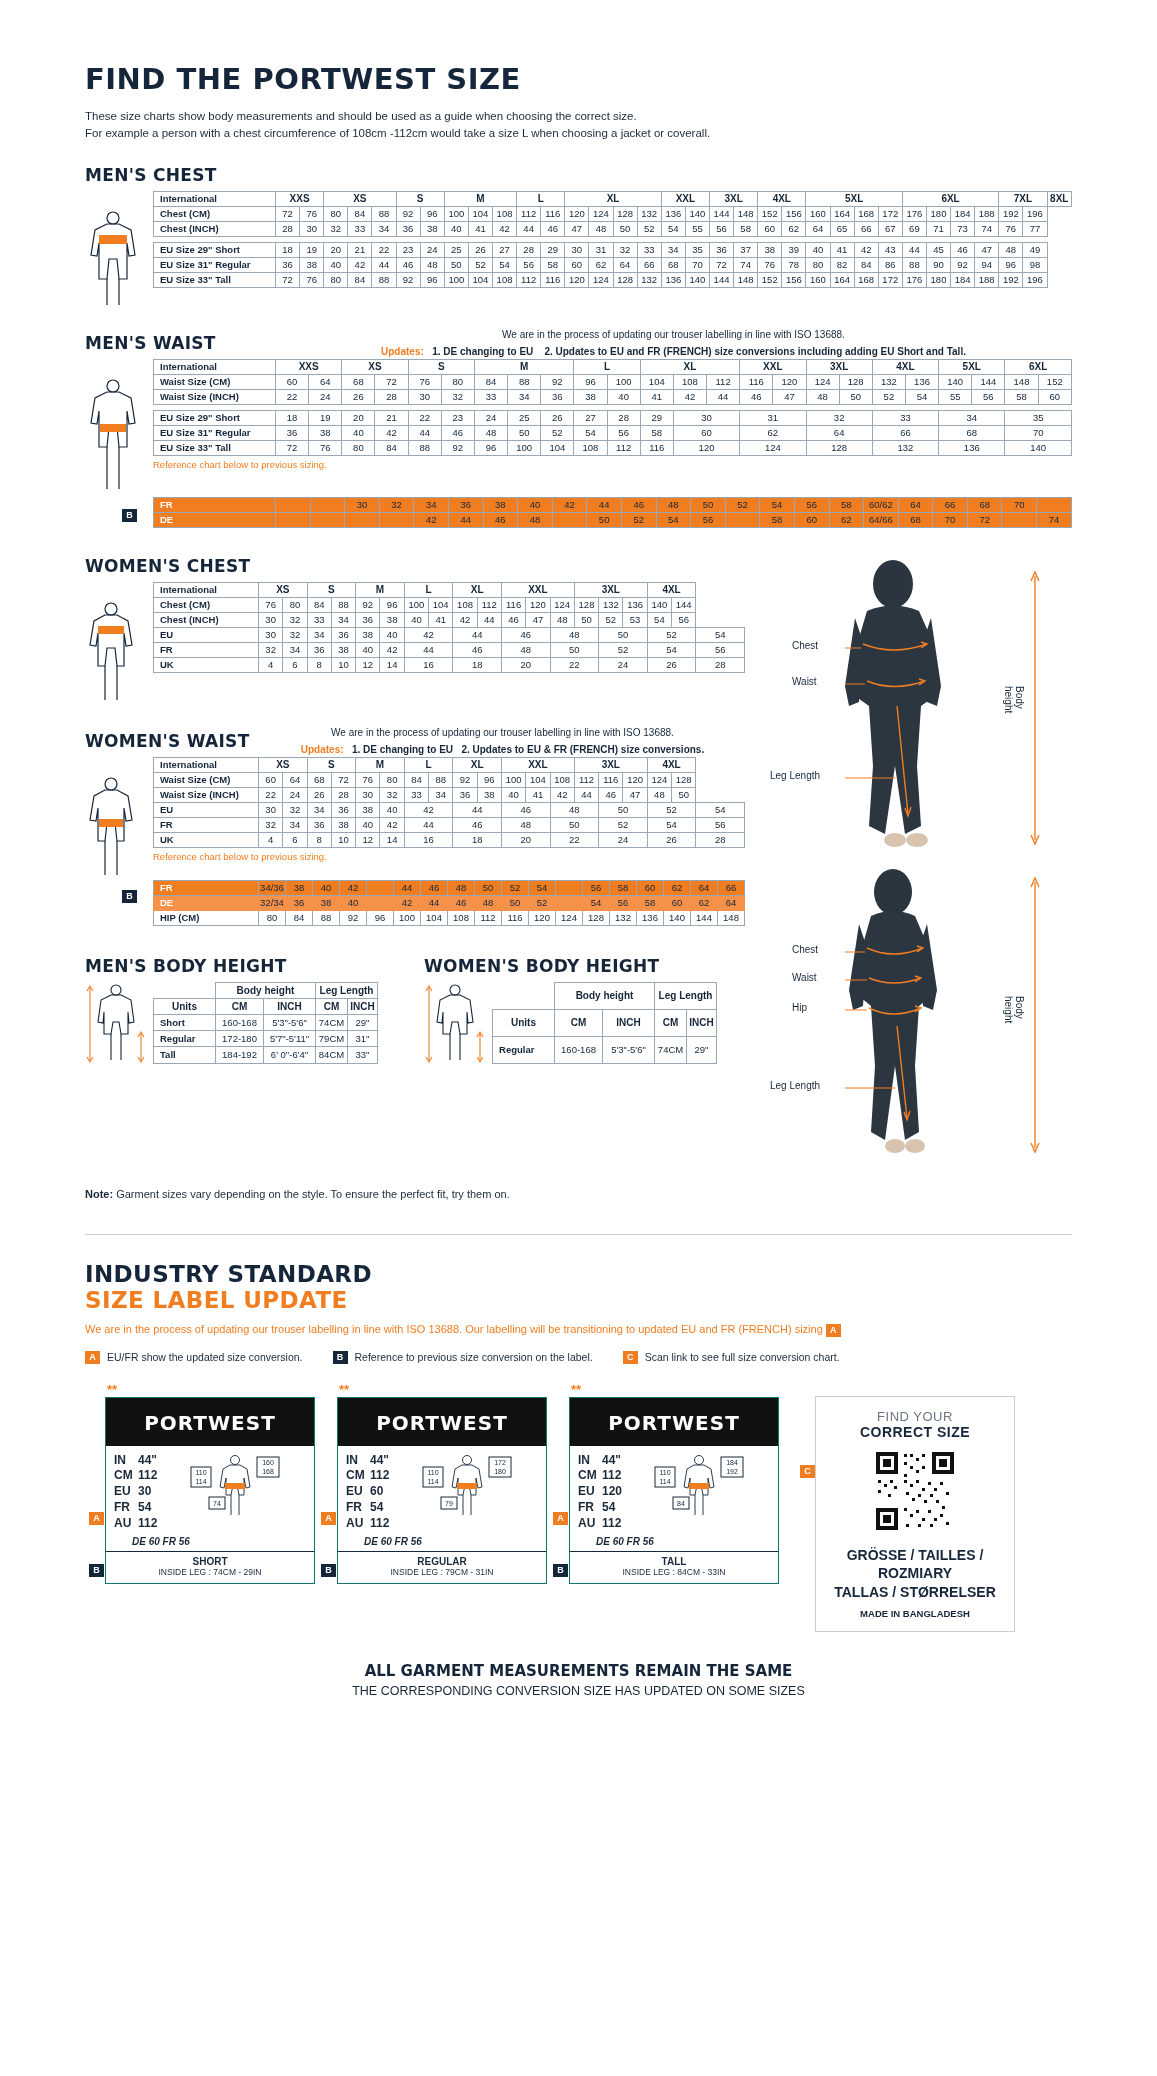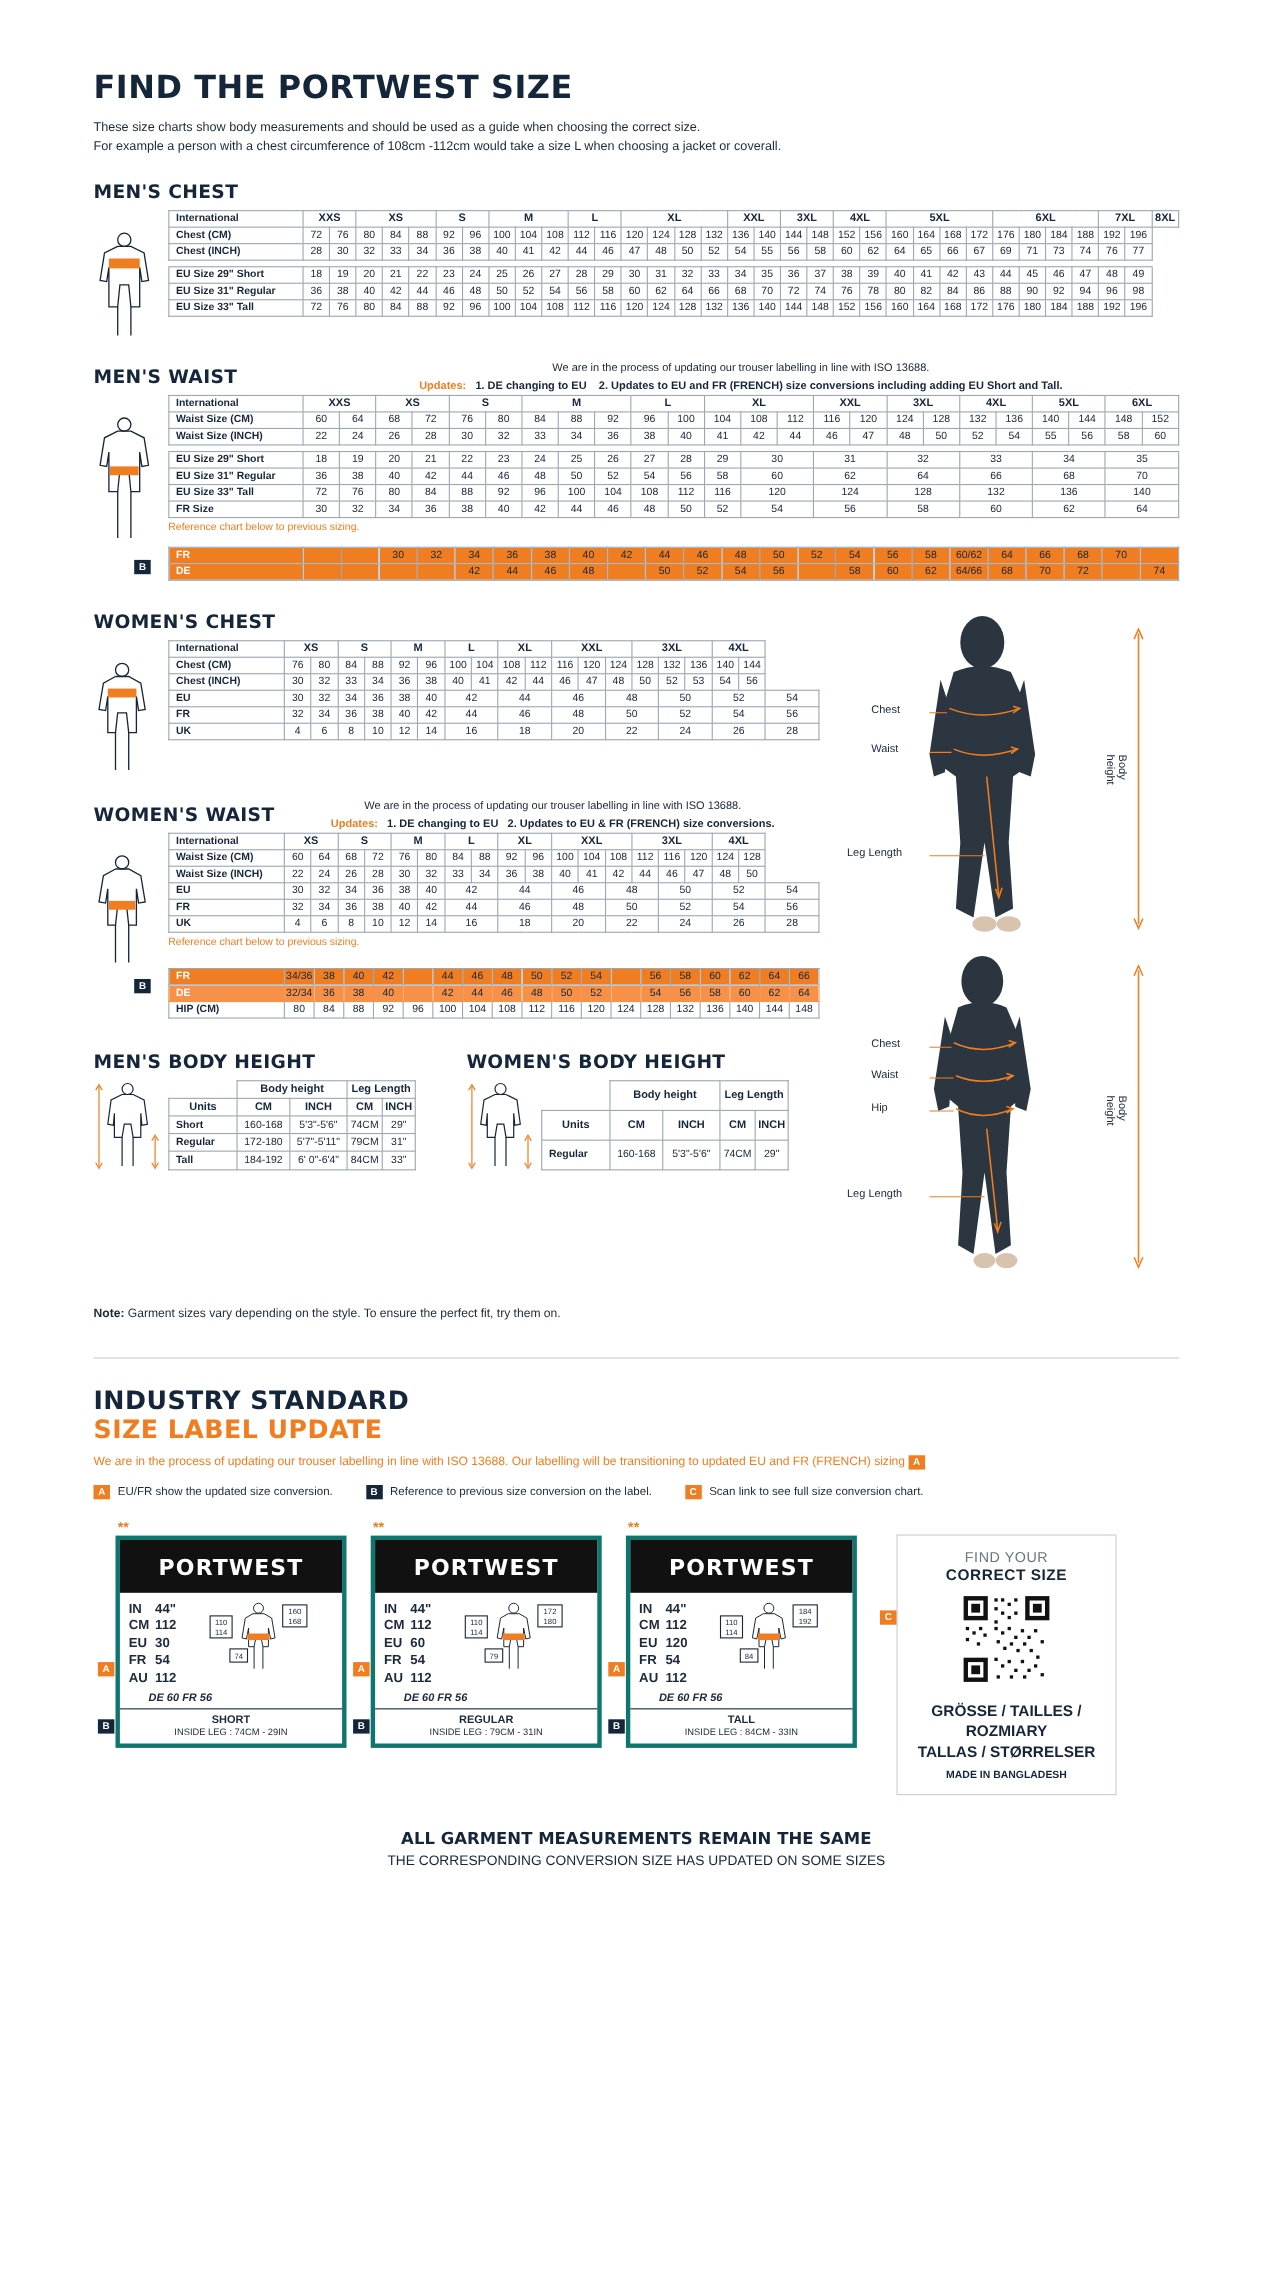--- a/index.html
+++ b/index.html
@@ -94,21 +94,21 @@
   h2.ind1 { font-size: 23px; font-weight: bold; color: #16263a; margin: 0; font-family: "DejaVu Sans", sans-serif; letter-spacing:0.4px;}
   h2.ind2 { font-size: 23px; font-weight: bold; color: #f07d20; margin: 0 0 10px 0; font-family: "DejaVu Sans", sans-serif; letter-spacing:0.4px;}
   .ind-intro { font-size: 11px; color: #f07d20; margin-bottom: 14px; }
   .legend { display:flex; gap: 30px; font-size: 10.5px; align-items:center; margin-bottom: 18px; }
   .legend .item { display:flex; gap:7px; align-items:center; }
 
   
   .labels-row { display: flex; gap: 22px; align-items: flex-start; }
   .label-card { width: 210px; position: relative; }
   .stars { color:#f07d20; font-weight:bold; font-size: 13px; margin-left: 2px; }
-  .label-box { border: 4px solid #0f766e; background:#fff; }
+  .label-box { border: 1px solid #0f766e; background:#fff; }
   .label-black { background:#111; color:#fff; text-align:center; padding: 13px 0 11px 0; }
   .brandtext { font-family: "DejaVu Sans", sans-serif; font-weight: bold; font-size: 20px; letter-spacing: 1px; }
   .label-body { display:flex; padding: 7px 8px 3px 8px; gap: 6px; }
   .sz-table { font-size: 10px; line-height: 1.32; }
   .sz-table .r { display:flex; }
   .sz-table .k { width: 24px; font-weight: bold; }
   .sz-table .v { font-weight: bold; }
   .big { font-size: 12px; }
   .label-figure { flex: 1 1 auto; display:flex; justify-content:center; }
   .label-foot { border-top: 1px solid #16263a; text-align:center; padding: 4px 0 6px 0; }
@@ -518,41 +518,20 @@
               <td>108</td>
               <td>112</td>
               <td>116</td>
               <td colspan="2">120</td>
               <td colspan="2">124</td>
               <td colspan="2">128</td>
               <td colspan="2">132</td>
               <td colspan="2">136</td>
               <td colspan="2">140</td>
         </tr>
-        <tr>
-          <td class="label">FR Size</td>
-          <td>30</td>
-              <td>32</td>
-              <td>34</td>
-              <td>36</td>
-              <td>38</td>
-              <td>40</td>
-              <td>42</td>
-              <td>44</td>
-              <td>46</td>
-              <td>48</td>
-              <td>50</td>
-              <td>52</td>
-              <td colspan="2">54</td>
-              <td colspan="2">56</td>
-              <td colspan="2">58</td>
-              <td colspan="2">60</td>
-              <td colspan="2">62</td>
-              <td colspan="2">64</td>
-        </tr>
       </tbody>
         </table>
       <div class="note-orange">Reference chart below to previous sizing.</div>
     </div>
   </div>
 
   <div style="display:flex; gap:10px; align-items:flex-start;">
     <div style="width:58px; flex:0 0 58px; display:flex; align-items:center; justify-content:flex-end; padding-right:6px; padding-top:12px;">
       <span class="b-badge">B</span>
     </div>

